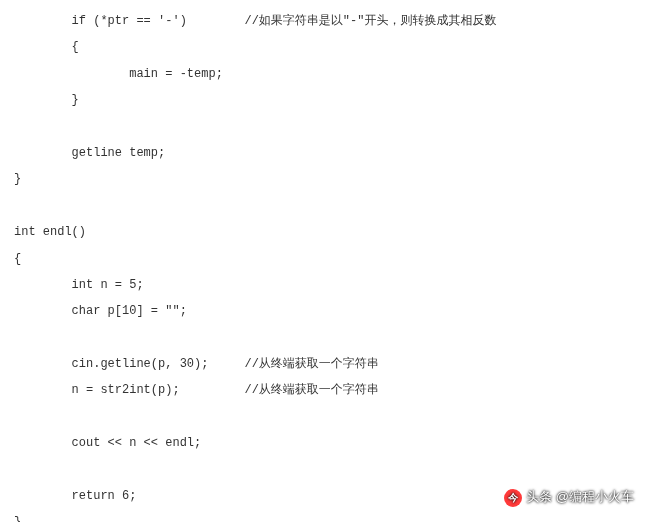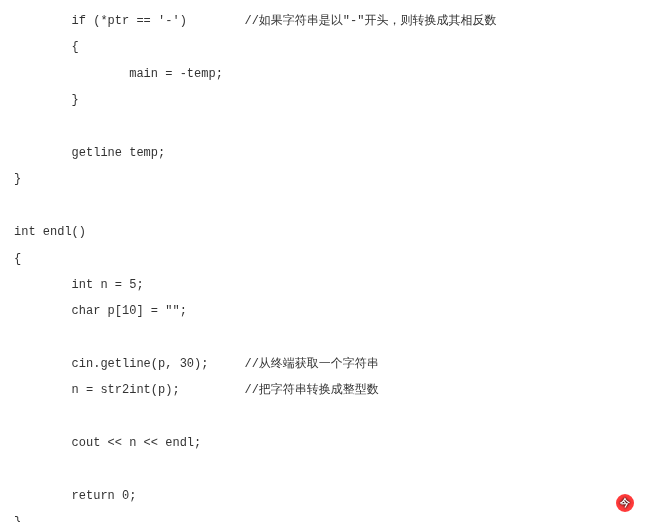--- a/index.html
+++ b/index.html
@@ -56,22 +56,23 @@
 <span></span>
 <span>        getline temp;</span>
 <span>}</span>
 <span></span>
 <span>int endl()</span>
 <span>{</span>
 <span>        int n = 5;</span>
 <span>        char p[10] = "";</span>
 <span></span>
 <span>        cin.getline(p, 30);     //从终端获取一个字符串</span>
-<span>        n = str2int(p);         //把字符串转换成整型数</span>
+<span>        n = str2int(p);         //从终端获取一个字符串</span>
 <span></span>
 <span>        cout &lt;&lt; n &lt;&lt; endl;</span>
 <span></span>
-<span>        return 0;</span>
+<span>        return 6;</span>
 <span>}</span></pre>
 
 <div class="watermark">
   <span class="wm-icon">今</span>
+  <span>头条 @编程小火车</span>
 </div>
 
 </body></html>

